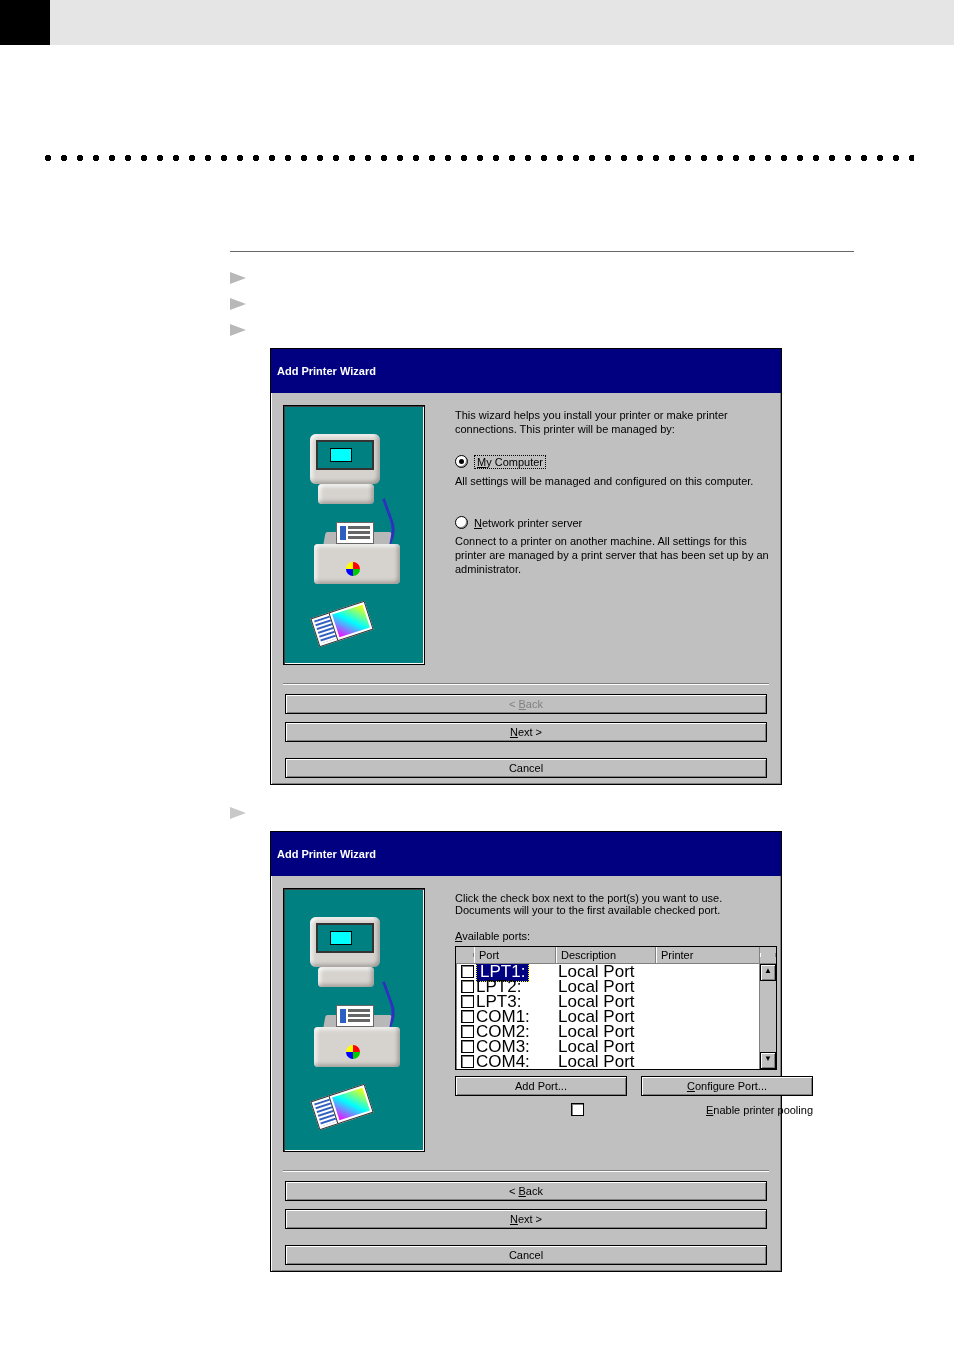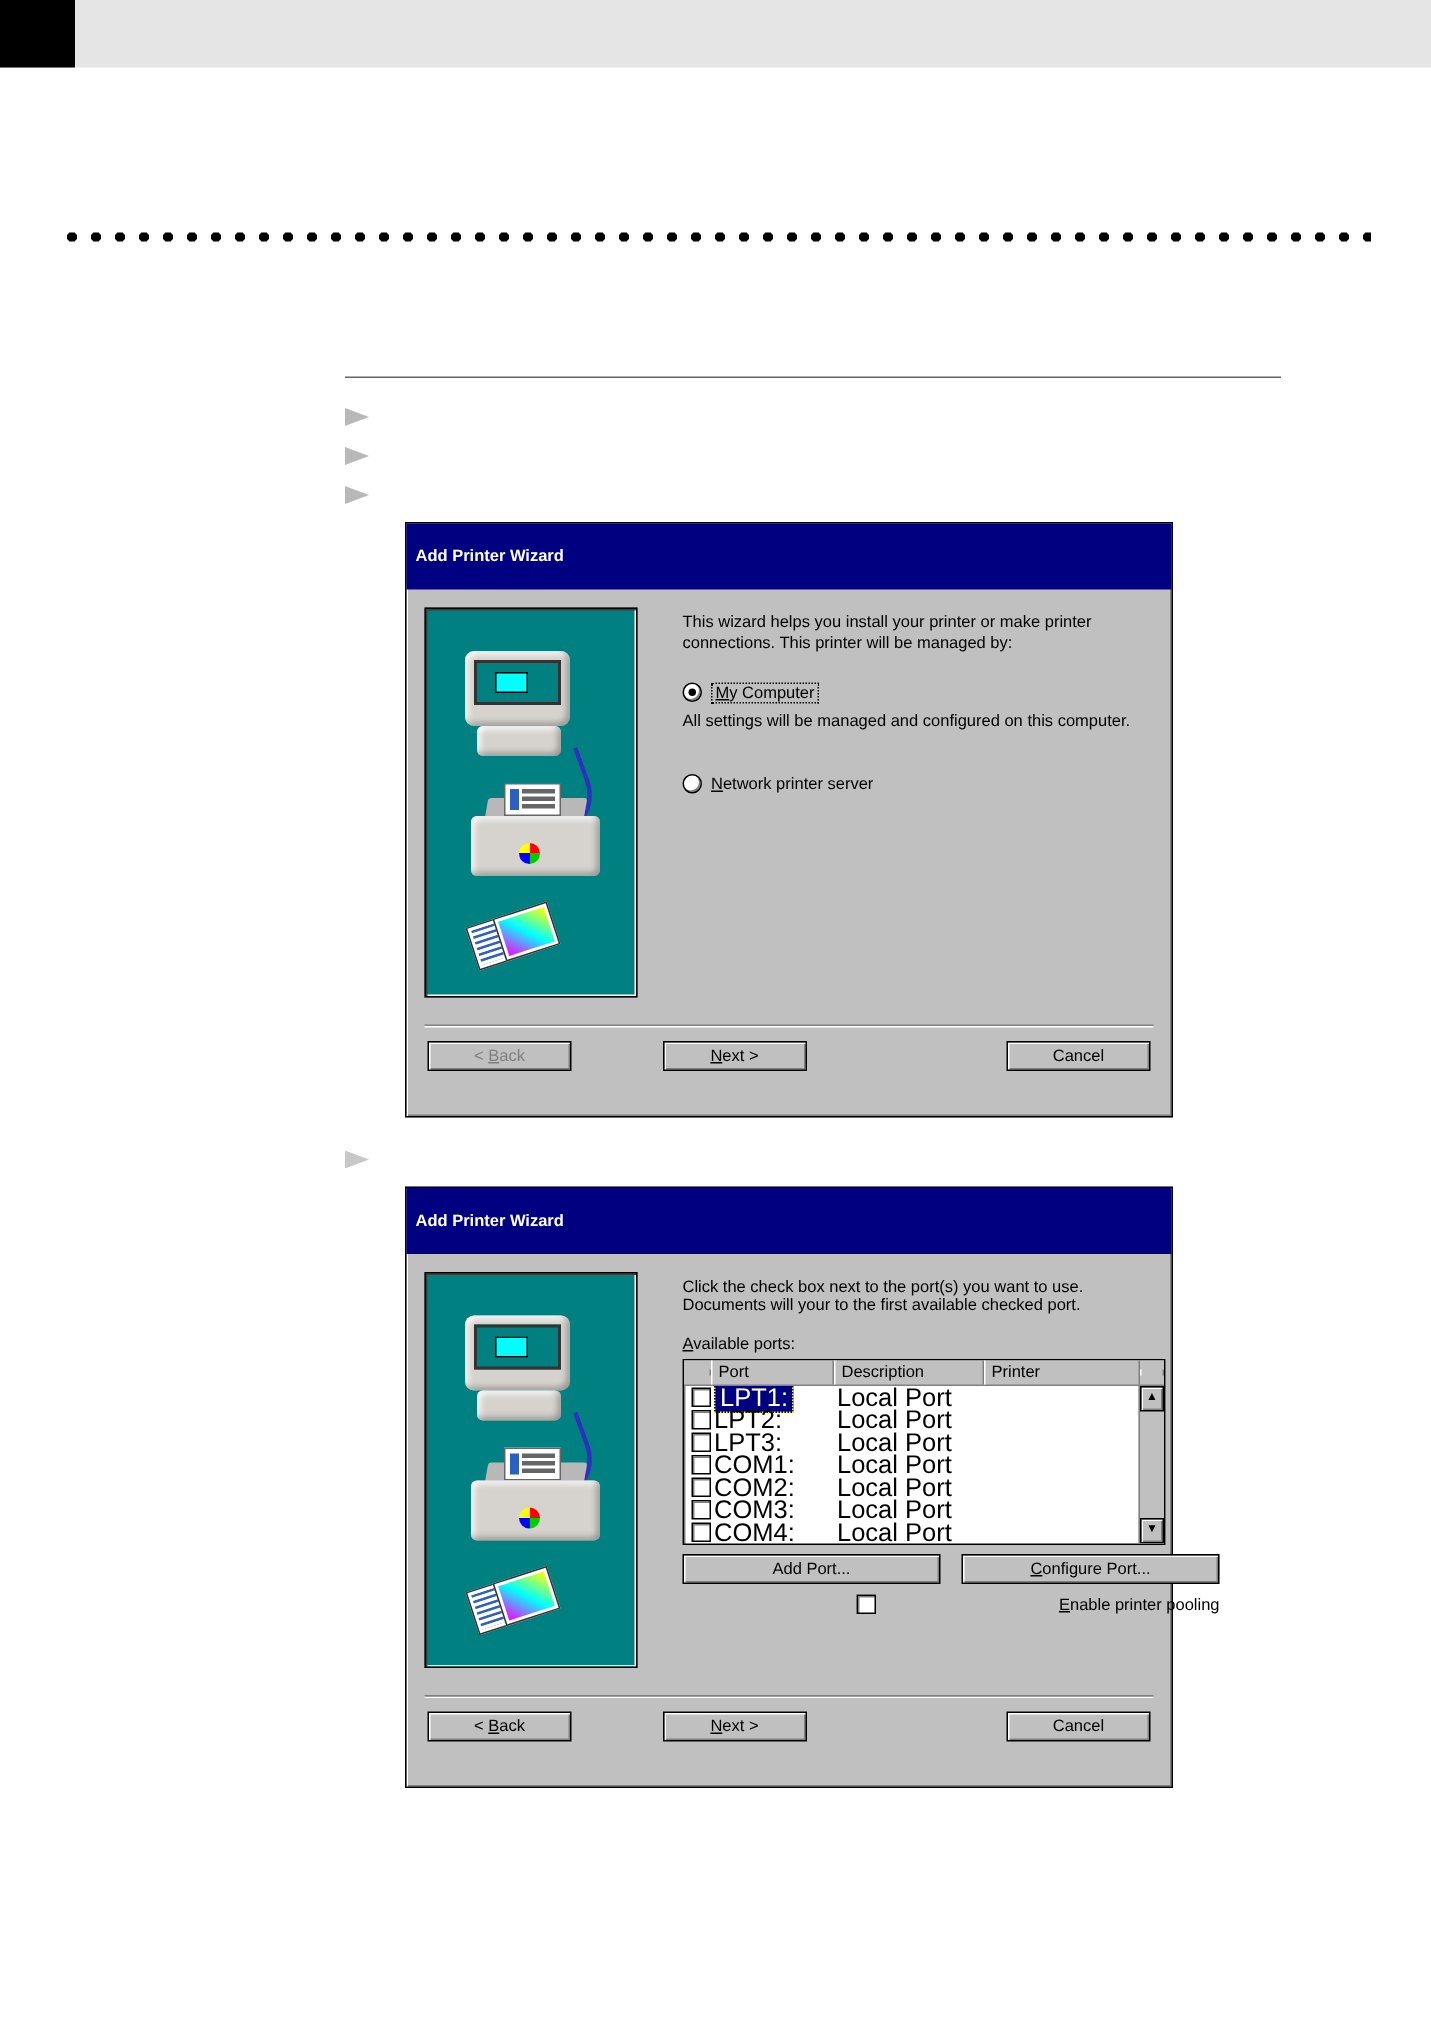--- a/index.html
+++ b/index.html
@@ -179,22 +179,23 @@
     content:""; position:absolute; top:3px; left:3px; width:5px; height:5px; border-radius:50%; background:#000;
   }
   .dotted-box { border:1px dotted #000; padding:0 2px; }
   .underline { text-decoration: underline; }
   .btn-divider {
     border-top: 1px solid #808080;
     box-shadow: 0 1px 0 #fff;
     margin: 6px 12px 0 12px;
   }
   .button-row {
-    display:flex; justify-content:space-between; gap:8px;
-    padding: 10px 14px 30px 14px;
+    display:flex; justify-content:center; gap:8px;
+    padding: 10px 14px 6px 14px;
+    flex-direction: column;
   }
   .win-btn {
     min-width: 74px;
     padding: 3px 10px;
     background:#c0c0c0;
     border:1px solid #000;
     box-shadow: inset 1px 1px 0 #fff, inset -1px -1px 0 #808080;
     font-size:11px;
     text-align:center;
   }
@@ -281,20 +282,21 @@
         <p>This wizard helps you install your printer or make printer connections.  This printer will be managed by:</p>
         <div class="radio-row">
           <span class="radio checked"></span>
           <span class="dotted-box"><span class="underline">M</span><span>y Computer</span></span>
         </div>
         <p style="margin-bottom:28px;">All settings will be managed and configured on this computer.</p>
         <div class="radio-row">
           <span class="radio"></span>
           <span><span class="underline">N</span><span>etwork printer server</span></span>
         </div>
+        <p>Connect to a printer on another machine.  All settings for this printer are managed by a print server that has been set up by an administrator.</p>
       </div>
     </div>
     <div class="btn-divider"></div>
     <div class="button-row">
       <div class="win-btn disabled">&lt; <span class="u">B</span><span>ack</span></div>
       <div class="win-btn"><span class="u">N</span><span>ext &gt;</span></div>
       <div style="width:12px"></div>
       <div class="win-btn">Cancel</div>
     </div>
   </div>

